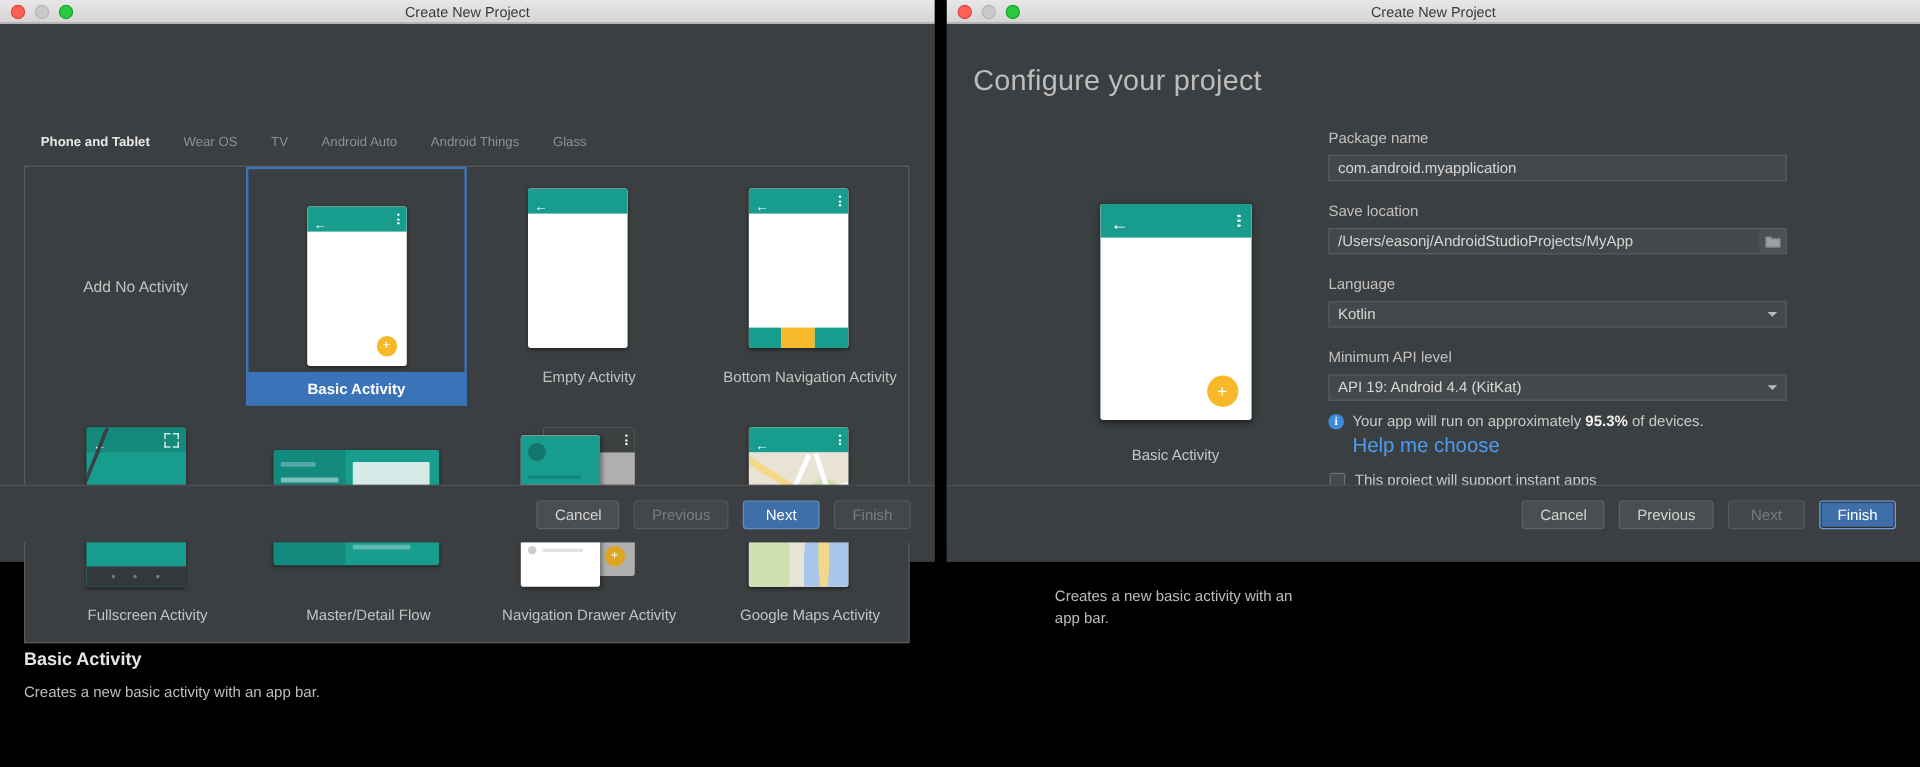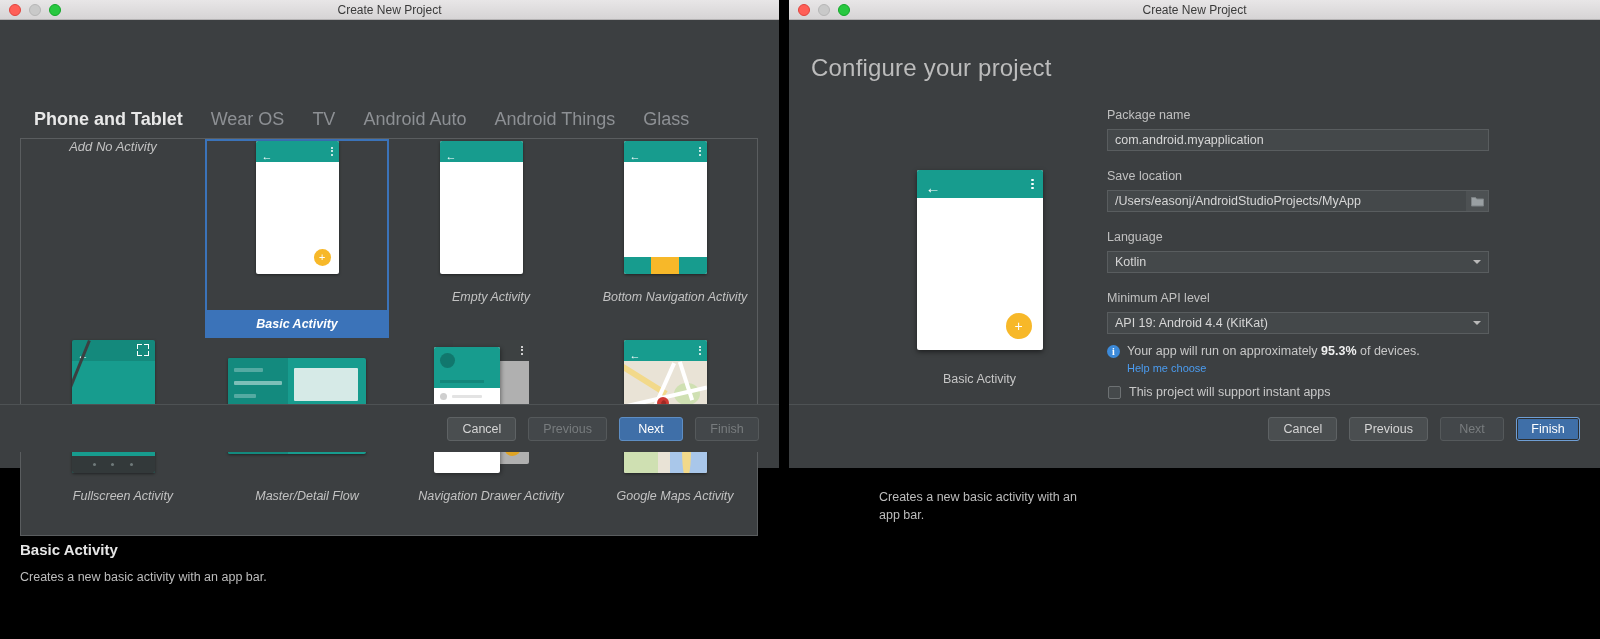--- a/index.html
+++ b/index.html
@@ -40,21 +40,21 @@
     position: absolute; top: 34px; left: 18px; letter-spacing: .2px;
   }
   .page-title.right-title { left: 22px; }
 
   
   .tabs {
     position: absolute; top: 92px; left: 20px; right: 20px;
     height: 26px; display: flex; align-items: flex-start;
   }
   .tab {
-    font-size: 18px; color: #8d9094; padding: 0 14px 24px 14px;
+    font-size: 11px; color: #8d9094; padding: 0 14px 24px 14px;
     cursor: default; white-space: nowrap; position: relative; line-height: 14px;
   }
   .tab.active { color: #e8e8e8; font-weight: bold; }
   .tab.active::after {
     content: ""; position: absolute; left: 8px; right: 8px; bottom: 0;
     height: 2px; background: #4a88c7;
   }
 
   
   .grid-panel {
@@ -62,21 +62,21 @@
     border: 1px solid #5a5d5f; background: #3c3f41; overflow: hidden;
   }
   .grid {
     display: grid;
     grid-template-columns: repeat(4, 1fr);
     grid-template-rows: 199px 199px;
     width: 100%; height: 100%;
   }
   .cell {
     position: relative; display: flex; flex-direction: column;
-    align-items: center; justify-content: flex-start; cursor: default; font-style: italic;
+    align-items: center; justify-content: center; cursor: default;
   }
   .cell.selected { outline: 2px solid #3b73b9; outline-offset: -2px; }
   .thumb-wrap {
     height: 136px; display: flex; align-items: center; justify-content: center;
   }
   .cell-label {
     font-size: 12.5px; color: #c2c2c2; text-align: center; margin-top: 14px;
     width: 100%; line-height: 16px; padding-left: 20px;
   }
   .cell.selected .cell-label {
@@ -258,21 +258,21 @@
   .caret { width: 0; height: 0; border-left: 4px solid transparent; border-right: 4px solid transparent; border-top: 4px solid #b9b9b9; }
 
   .info-row { display: flex; align-items: flex-start; gap: 7px; margin-top: 10px; }
   .info-icon {
     width: 13px; height: 13px; border-radius: 50%; background: #3c8ad9; color:#fff;
     font-size: 10px; line-height: 13px; text-align:center; font-weight:bold; flex:0 0 13px;
     margin-top: 1px; font-family:"Liberation Serif", serif;
   }
   .info-text { font-size: 12.5px; color: #c8c8c8; }
   .info-text b { color: #efefef; }
-  .link { color: #4b9cf0; font-size: 11px; margin-left: 20px; margin-top: 4px; display:block; }
+  .link { color: #4b9cf0; font-size: 17px; margin-left: 20px; margin-top: 4px; display:block; }
   .check-row { display: flex; align-items: center; gap: 8px; margin-top: 11px; margin-left: 1px; }
   .checkbox {
     width: 13px; height: 13px; border: 1px solid #6d7173; background: #45494b; border-radius: 2px;
   }
   .check-label { font-size: 12.5px; color: #c8c8c8; }
 </style>
 </head>
 <body>
 
 <div class="screen">

